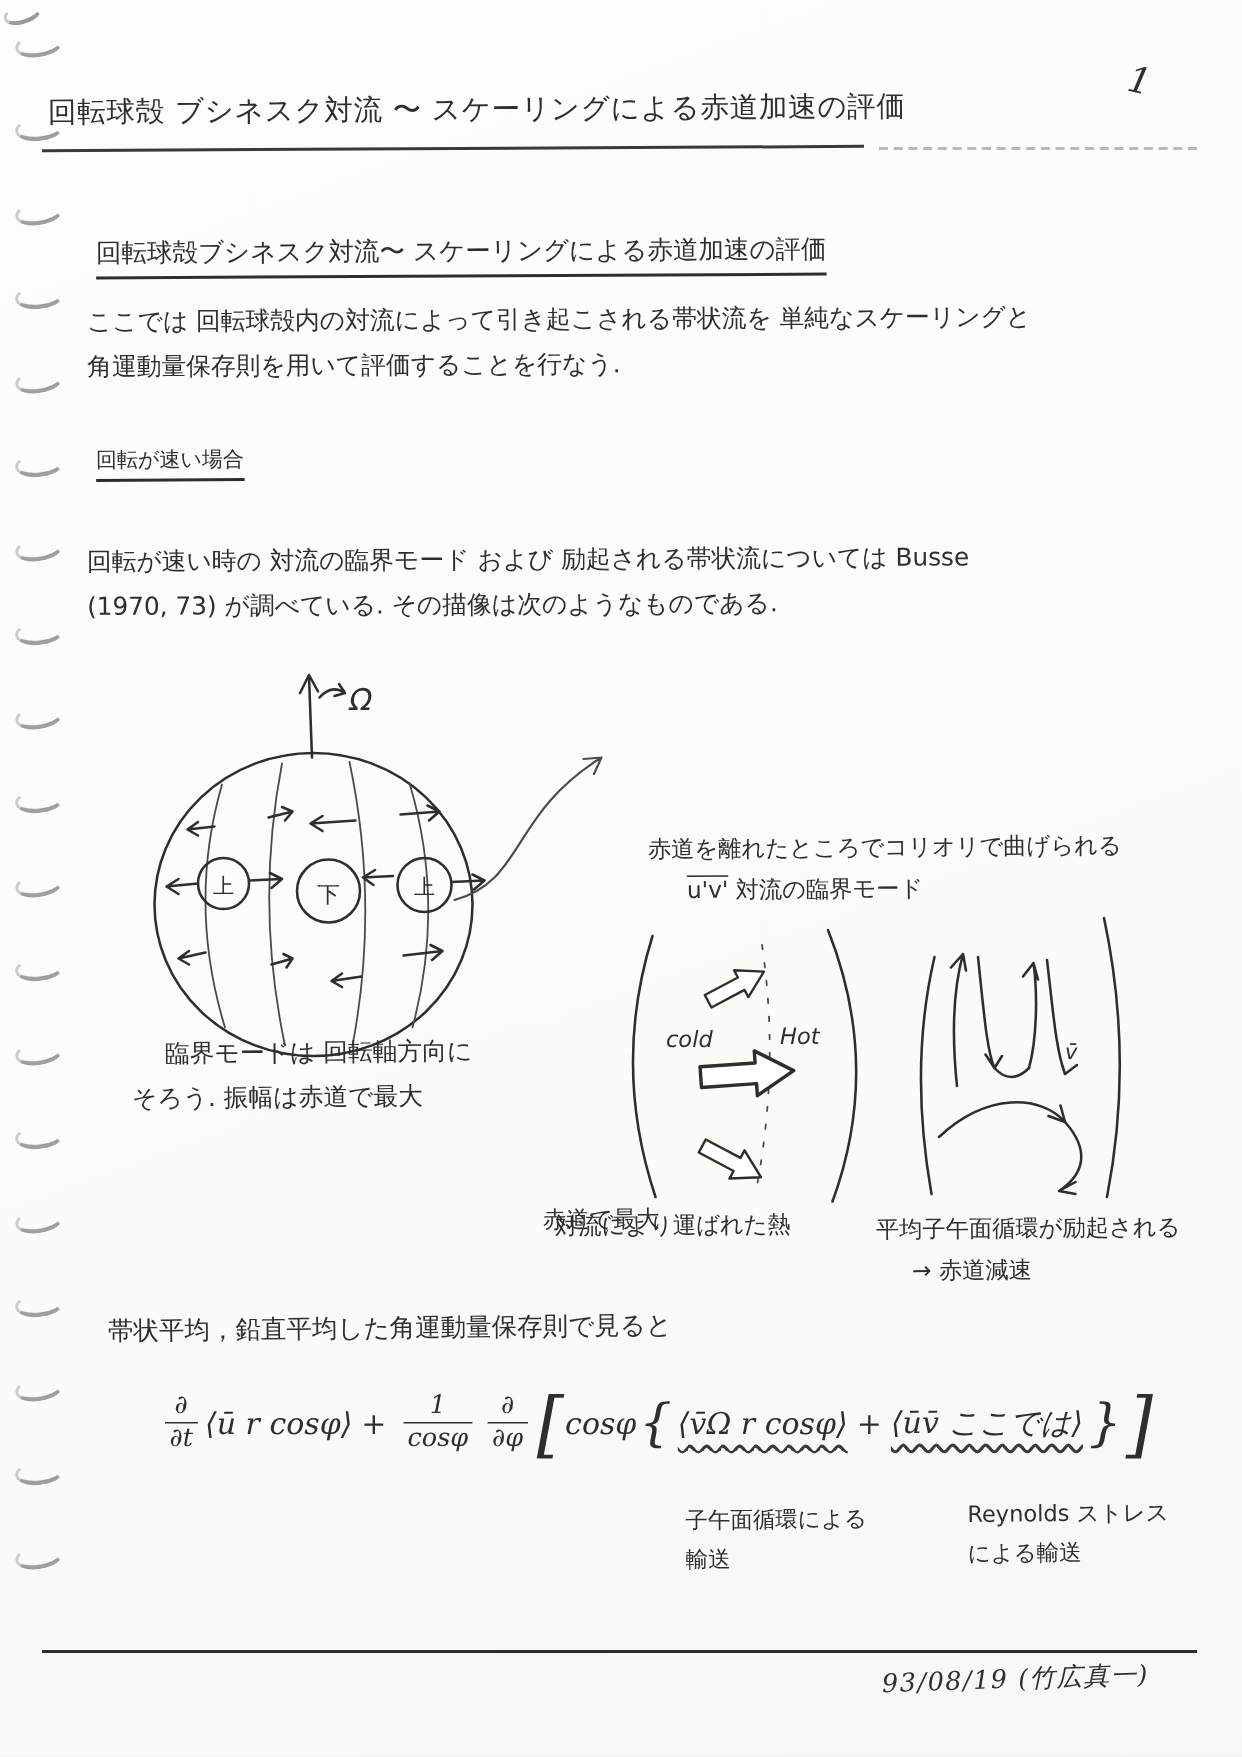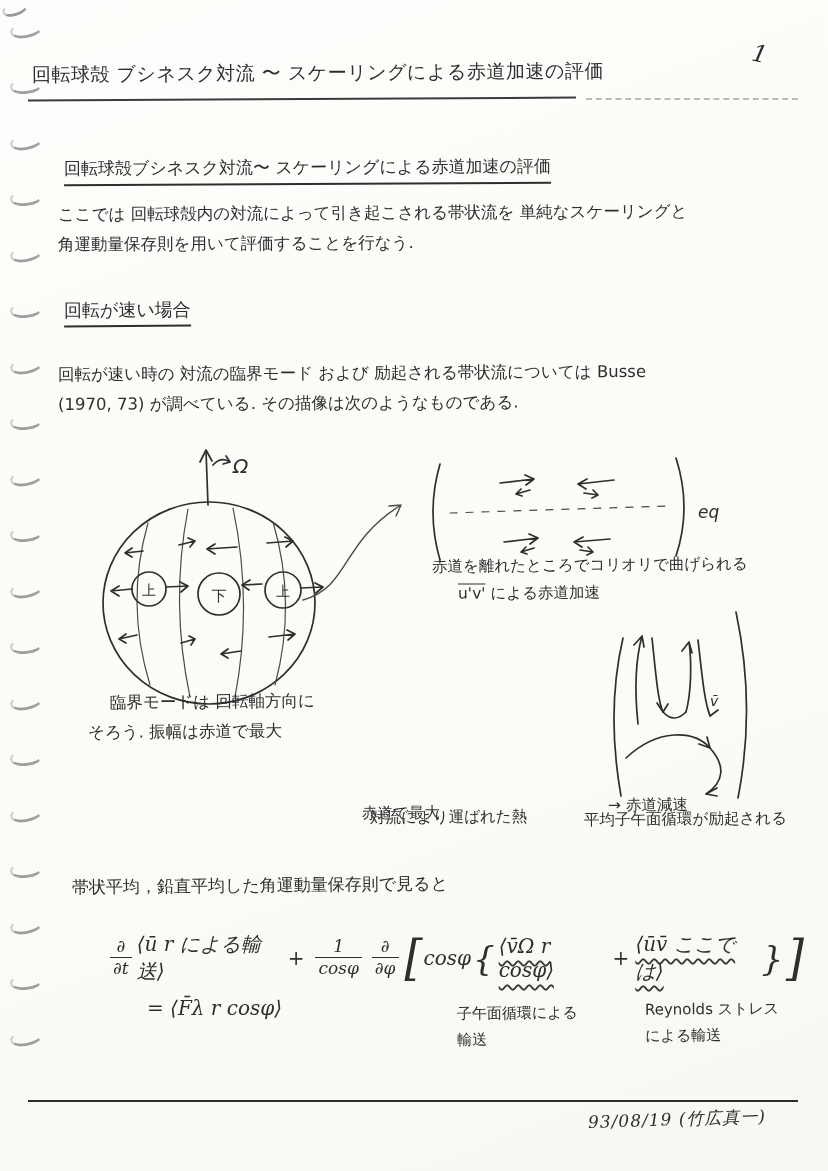--- a/index.html
+++ b/index.html
@@ -31,21 +31,21 @@
     letter-spacing:.5px; transform:rotate(-.4deg); }
   .header-underline { position:absolute; left:28px; top:98px; width:548px; height:2px;
     background:#3a3a3a; transform:rotate(-.3deg); }
   .header-underline-faded { position:absolute; left:586px; top:98px; width:212px;
     border-top:2px dashed #b9b9b6; }
 
   .section-title { position:absolute; left:64px; top:156px; font-size:17px;
     border-bottom:2px solid #2e2e2e; padding-bottom:4px; transform:rotate(-.3deg); }
   .para { position:absolute; font-size:16.5px; line-height:30px; transform:rotate(-.3deg); }
   .p-intro { left:58px; top:198px; width:740px; }
-  .heading-2 { position:absolute; left:64px; top:298px; font-size:18px;
+  .heading-2 { position:absolute; left:64px; top:298px; font-size:14px;
     border-bottom:2px solid #2e2e2e; padding-bottom:3px; transform:rotate(-.4deg); }
   .p-busse { left:58px; top:358px; width:745px; }
 
   .fig { position:absolute; }
   .fig svg { overflow:visible; }
   .sketch { stroke:#2e2e2e; fill:none; stroke-width:1.7; stroke-linecap:round; stroke-linejoin:round; }
   .sketch-light { stroke:#4a4a4a; fill:none; stroke-width:1.2; stroke-linecap:round; }
   .svgtxt { fill:#2e2e2e; stroke:none; font-family:"DejaVu Sans", sans-serif; }
 
   .caption { position:absolute; font-size:15.5px; line-height:27px; transform:rotate(-.5deg); }
@@ -161,40 +161,42 @@
 
   <div class="caption hw" style="left:110px; top:688px; font-size:16.5px;">臨界モードは 回転軸方向に</div>
   <div class="caption hw" style="left:88px; top:718px; font-size:16.5px;">そろう. 振幅は赤道で最大</div>
 
   <div class="fig" style="left:295px; top:485px; width:130px; height:120px;">
     <svg width="130" height="120" viewBox="0 0 130 120">
       <path d="M8,115 C55,102 45,58 106,20 m0,0 l-12,1 m12,-1 l-5,11" class="sketch-light" style="stroke-width:1.4"></path>
     </svg>
   </div>
 
-  <div class="fig" style="left:418px; top:450px; width:300px; height:125px;">
-    <svg width="300" height="125" viewBox="0 0 300 125">
-      <g class="sketch">
-        <path d="M22,14 Q8,62 22,110"></path>
-        <path d="M258,8 Q274,58 258,106"></path>
-        <path d="M32,63 L250,56" stroke-dasharray="7,9" class="sketch-light"></path>
-        <path d="M82,33 L116,29 m0,0 l-9,-4 m9,4 l-8,6 M112,40 l-14,4 m0,0 l6,2 m-6,-2 l5,-5"></path>
-        <path d="M196,30 L160,34 m0,0 l9,-5 m-9,5 l8,5 M166,43 l14,2 m0,0 l-6,3 m6,-3 l-5,-5"></path>
-        <path d="M86,92 L120,88 m0,0 l-9,-4 m9,4 l-8,6 M116,98 l-13,4 m0,0 l6,2 m-6,-2 l5,-5"></path>
-        <path d="M192,89 L156,92 m0,0 l9,-5 m-9,5 l8,5 M162,100 l13,2 m0,0 l-6,3 m6,-3 l-5,-5"></path>
-      </g>
-      <text x="280" y="68" font-size="17" font-style="italic" class="svgtxt">eq</text>
-    </svg>
-  </div>
 
   <div class="caption hw" style="left:432px; top:552px;">赤道を離れたところでコリオリで曲げられる</div>
   <div class="caption hw" style="left:458px; top:580px;">
-    <span class="overline">u'v'</span><span> による赤道加速</span>
-  </div>
-
+    <span class="overline">u'v'</span><span> 対流の臨界モード</span>
+  </div>
+
+  <div class="fig" style="left:402px; top:616px; width:215px; height:190px;">
+    <svg width="215" height="190" viewBox="0 0 215 190">
+      <g class="sketch">
+        <path d="M33,8 Q6,95 35,182"></path>
+        <path d="M150,4 Q186,95 153,185"></path>
+        <path d="M106,14 Q118,95 102,178" stroke-dasharray="3,9" class="sketch-light"></path>
+        <g style="fill:#fff; stroke-width:2;">
+          <path d="M-26,-6 L6,-6 L6,-13 L28,0 L6,13 L6,6 L-26,6 Z" transform="translate(88,42) rotate(-28) scale(0.78)"></path>
+          <path d="M-26,-6 L6,-6 L6,-13 L28,0 L6,13 L6,6 L-26,6 Z" transform="translate(95,100) rotate(-4) scale(1.15)"></path>
+          <path d="M-26,-6 L6,-6 L6,-13 L28,0 L6,13 L6,6 L-26,6 Z" transform="translate(85,158) rotate(28) scale(0.82)"></path>
+        </g>
+      </g>
+      <text x="42" y="82" font-size="15" font-style="italic" class="svgtxt">cold</text>
+      <text x="118" y="80" font-size="15" font-style="italic" class="svgtxt">Hot</text>
+    </svg>
+  </div>
 
   <div class="caption hw" style="left:370px; top:804px;">対流により運ばれた熱</div>
   <div class="caption hw" style="left:362px; top:800px;">赤道で最大</div>
 
   <div class="fig" style="left:598px; top:606px; width:170px; height:195px;">
     <svg width="170" height="195" viewBox="0 0 170 195">
       <g class="sketch">
         <path d="M25,32 Q8,105 23,190"></path>
         <path d="M138,6 Q158,100 140,192"></path>
         <path d="M40,118 C36,80 38,52 44,30 m0,0 l-8,9 m8,-9 l2,11"></path>
@@ -203,50 +205,49 @@
         <path d="M88,106 C93,88 94,58 91,36 m0,0 l-7,9 m7,-9 l3,11"></path>
         <path d="M100,34 C104,68 106,94 112,110 m0,0 l-3,-10 m3,10 l8,-6"></path>
         <path d="M28,152 C60,122 96,124 112,142 m0,0 l-11,-4 m11,4 l-3,-11"></path>
         <path d="M112,142 C128,160 126,176 108,188 m0,0 l11,-6 m-11,6 l11,2"></path>
       </g>
       <text x="112" y="100" font-size="14" font-style="italic" class="svgtxt">v̄</text>
     </svg>
   </div>
 
   <div class="caption hw" style="left:584px; top:806px;">平均子午面循環が励起される</div>
-  <div class="caption hw" style="left:608px; top:792px;">→ 赤道減速</div>
+  <div class="caption hw" style="left:608px; top:834px;">→ 赤道減速</div>
 
   <div class="eq-intro hw">帯状平均，鉛直平均した角運動量保存則で見ると</div>
 
   <div class="equation">
     <div class="eq-line1">
       <span class="frac">
         <span class="num">∂</span>
         <span class="den">∂t</span>
       </span>
-      <span>⟨ū r による輸送⟩</span>
+      <span>⟨ū r cosφ⟩</span>
       <span style="margin:0 6px;">+</span>
       <span class="frac">
         <span class="num">1</span>
         <span class="den">cosφ</span>
       </span>
       <span class="frac">
         <span class="num">∂</span>
         <span class="den">∂φ</span>
       </span>
       <span class="bigb">[</span>
       <span>cosφ</span>
       <span class="brc">{</span>
       <span class="wavy">⟨v̄Ω r cosφ⟩</span>
       <span style="margin:0 4px;">+</span>
       <span class="wavy">⟨ūv̄ ここでは⟩</span>
       <span class="brc">}</span>
       <span class="bigb">]</span>
     </div>
-    <div class="eq-line2">= ⟨F̄λ r cosφ⟩</div>
 
     <div class="eq-ann ann-1">
       <div>子午面循環による</div>
       <div>輸送</div>
     </div>
     <div class="eq-ann ann-2">
       <div>Reynolds ストレス</div>
       <div>による輸送</div>
     </div>
   </div>

